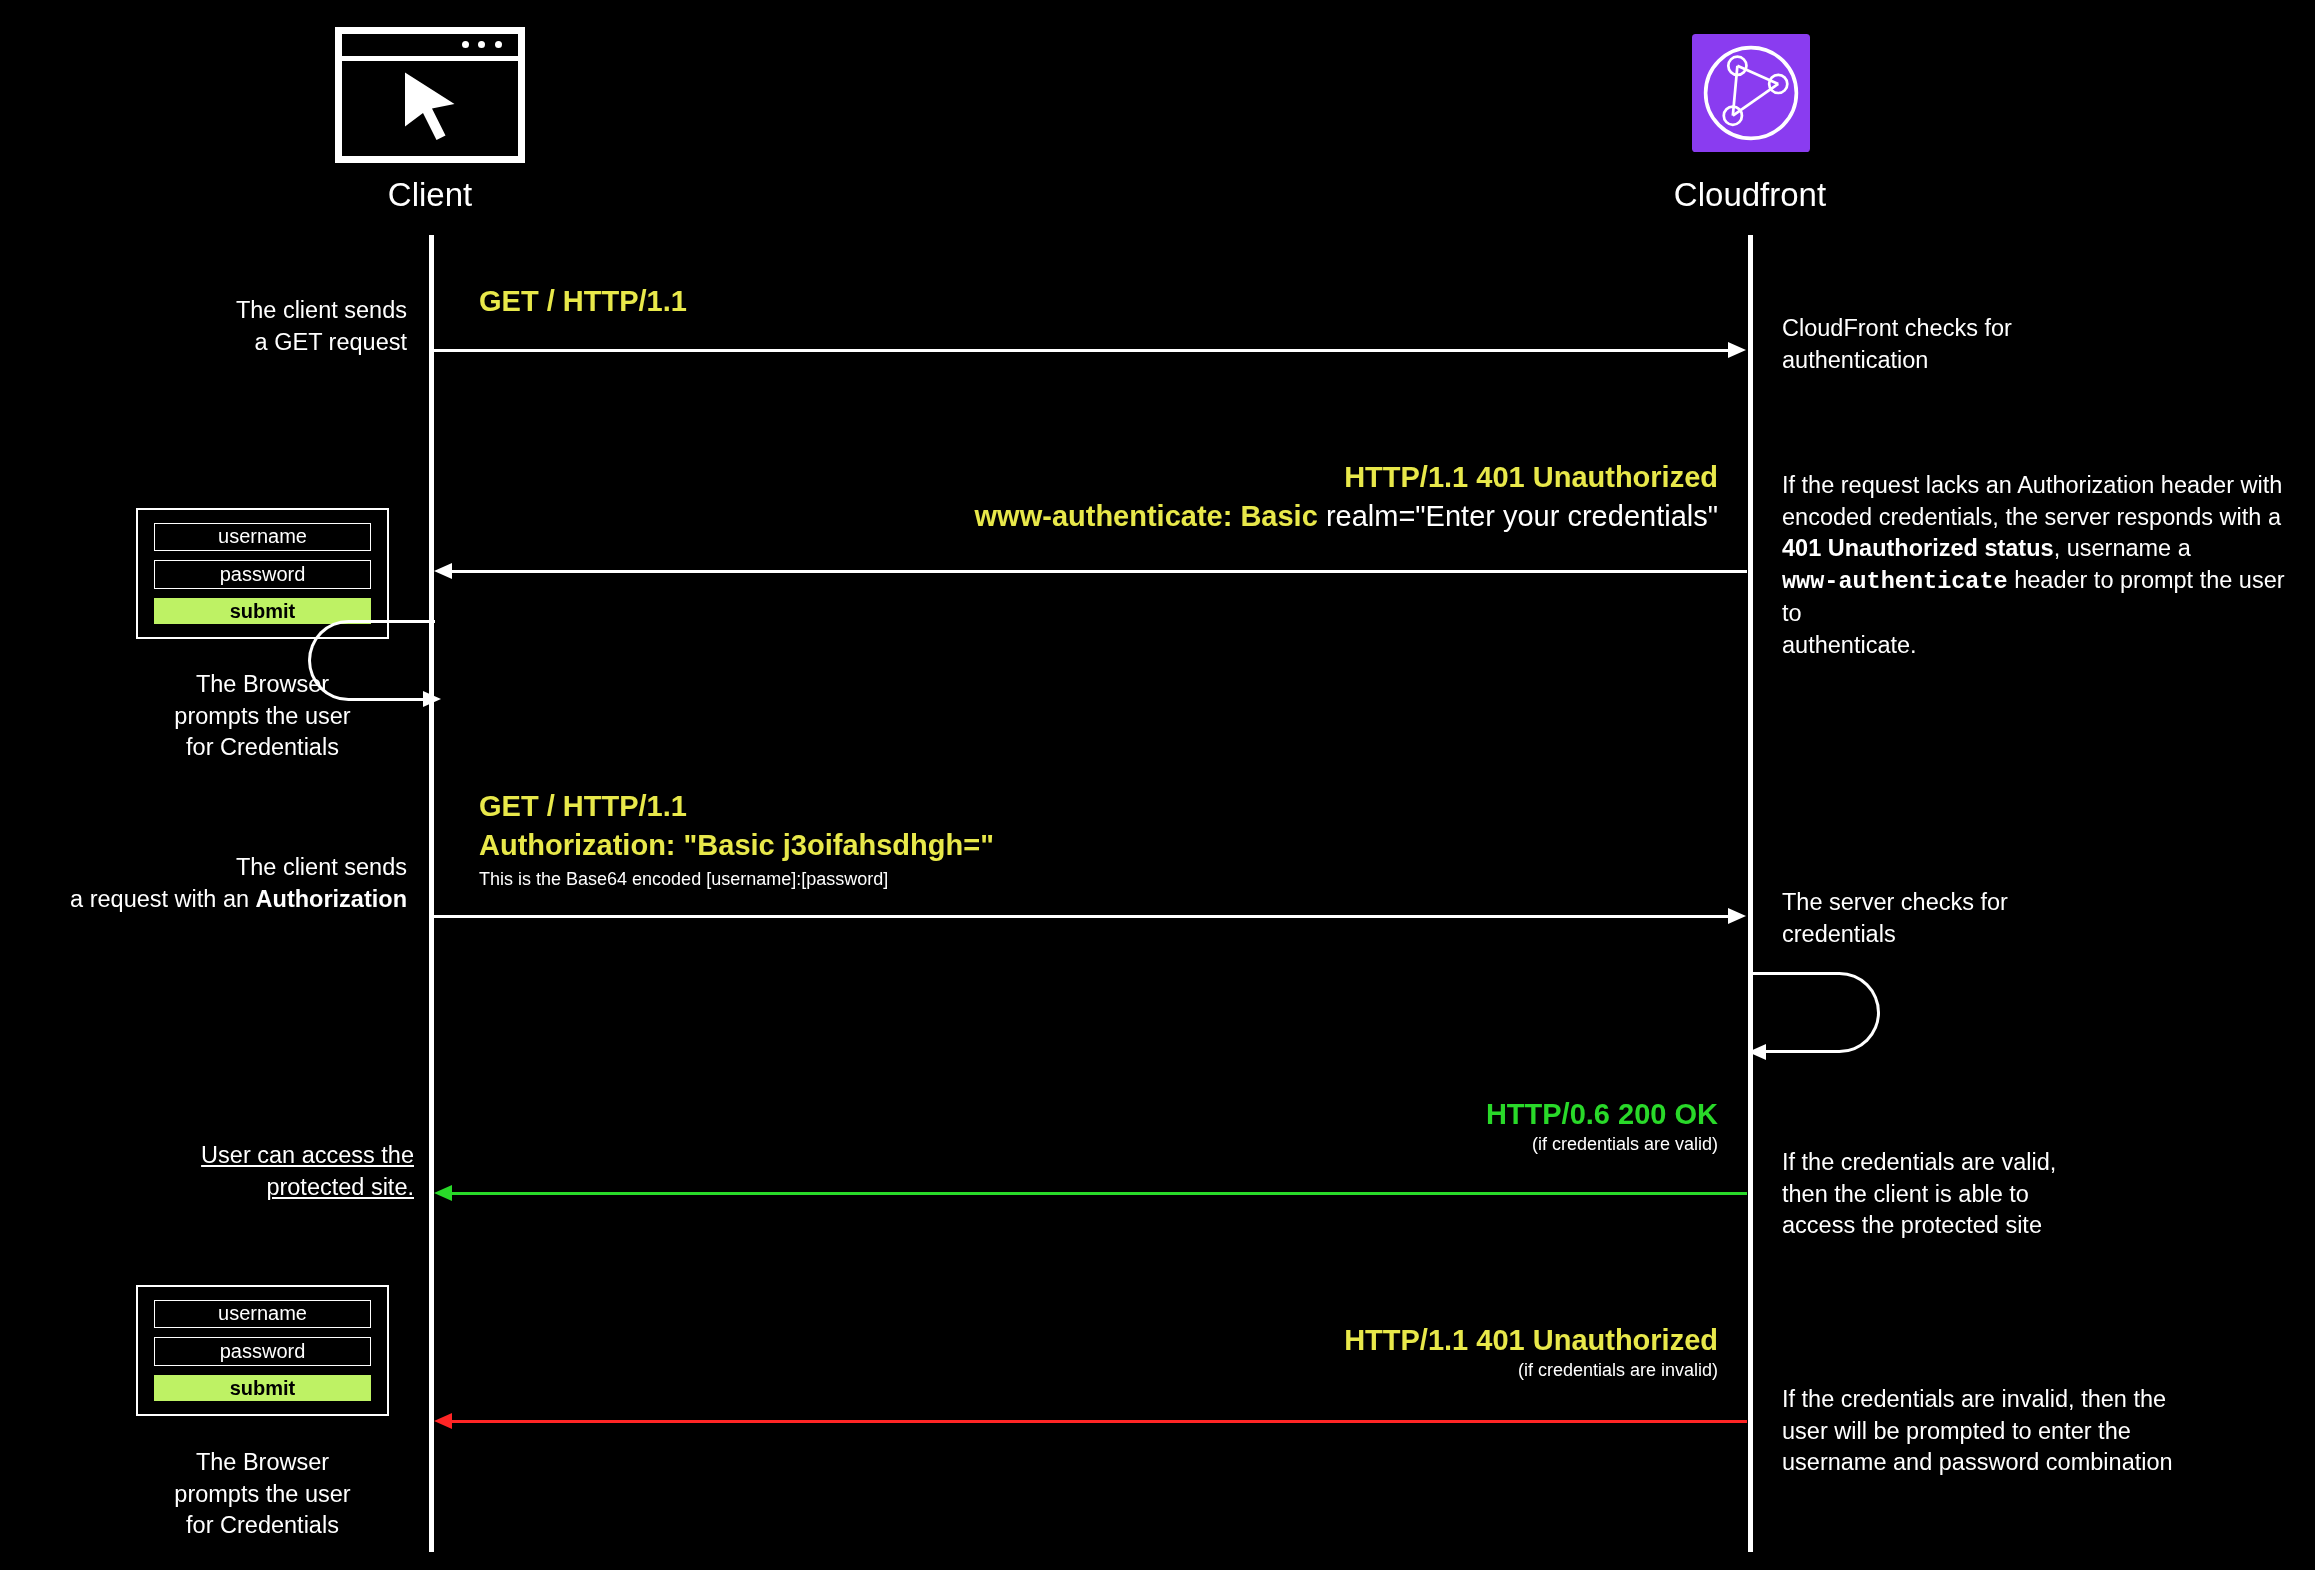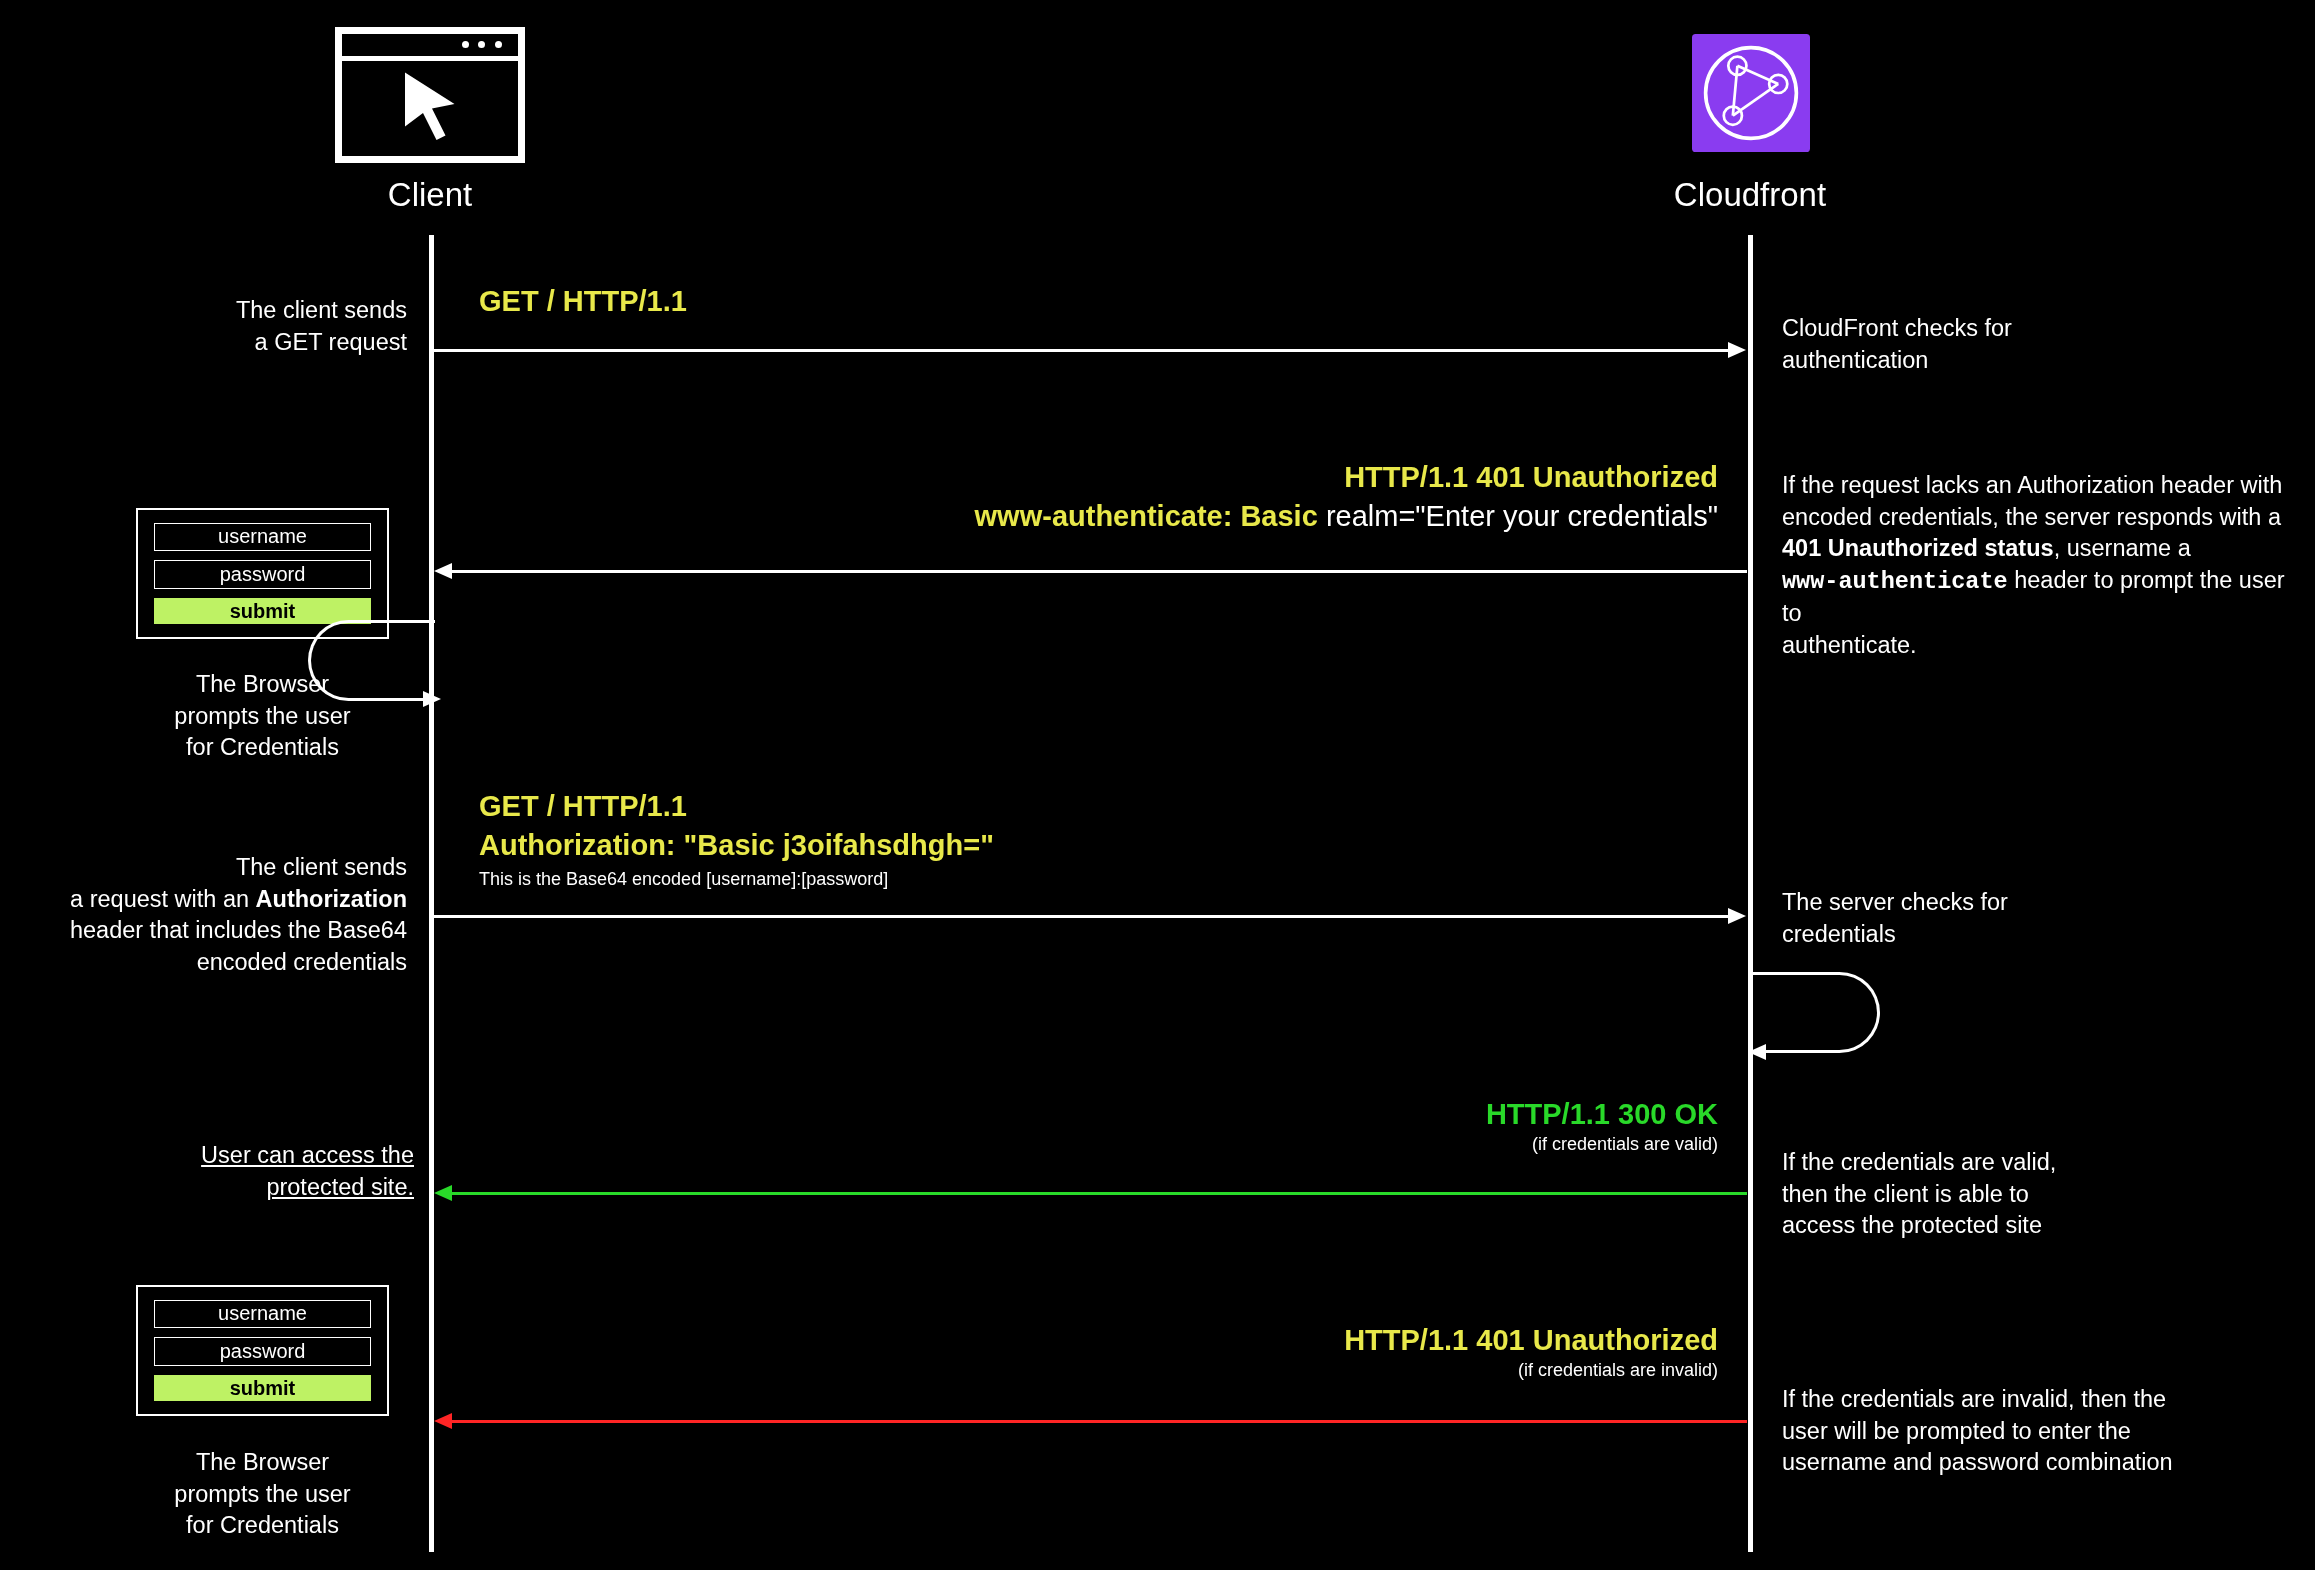--- a/index.html
+++ b/index.html
@@ -197,31 +197,29 @@
   <div class="msg yellow bold">GET / HTTP/1.1</div>
   <div class="msg yellow bold">Authorization: "Basic j3oifahsdhgh="</div>
   <div class="msg-sub white" style="margin-top:3.6px;">This is the Base64 encoded [username]:[password]</div>
 </div>
 <div class="arrow-line" style="left:434px; top:915px; width:1294px;"></div>
 <div class="arrow-head right-white" style="left:1728px; top:908px;"></div>
 
 <div class="layer note right" style="left:27px; top:852px; width:380px;">
   <span>The client sends</span><br>
   <span>a request with an </span><span class="bold">Authorization</span><br>
-  <span style="white-space:pre-line;">header that includes the Base64
-encoded credentials</span>
 </div>
 <div class="layer note" style="left:1782px; top:887px; width:452px; white-space:pre-line;">The server checks for
 credentials</div>
 
 <div class="loop" style="left:1753px; top:972px; width:127px; height:81px; border-radius:0 54px 54px 0; border-left:none;"></div>
 <div class="arrow-head right-white" style="left:1748px; top:1044px; transform:scaleX(-1); right:auto;"></div>
 
 <div class="layer right" style="left:470px; top:1095px; width:1248px;">
-  <div class="msg green bold">HTTP/1.1 300 OK</div>
+  <div class="msg green bold">HTTP/0.6 200 OK</div>
   <div class="msg-sub white">(if credentials are valid)</div>
 </div>
 <div class="arrow-line green-line" style="left:452px; top:1192px; width:1295px;"></div>
 <div class="arrow-head left-green" style="left:434px; top:1185px;"></div>
 
 <div class="layer note right" style="left:143px; top:1140px; width:271px; white-space:pre-line;text-decoration:underline;">User can access the
 protected site.</div>
 <div class="layer note" style="left:1782px; top:1147px; width:452px; white-space:pre-line;">If the credentials are valid,
 then the client is able to
 access the protected site</div>

